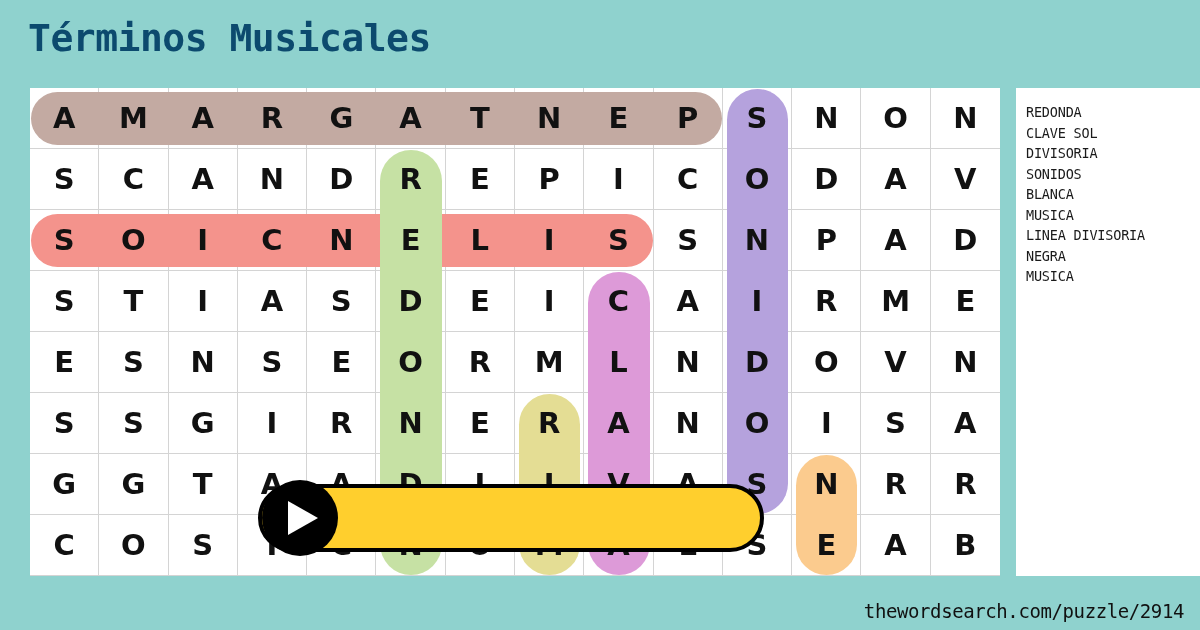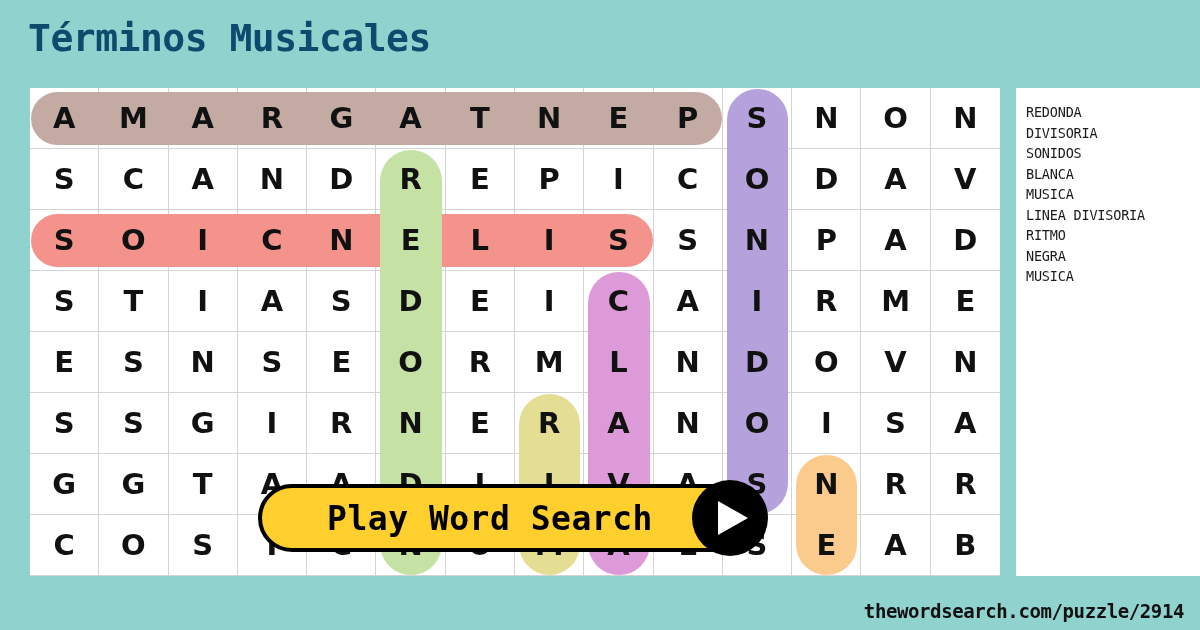--- a/index.html
+++ b/index.html
@@ -120,21 +120,21 @@
     flex: 0 0 auto;
   }
   #play-icon svg { display: block; margin-left: 5px; }
 
   
   #footer-url {
     position: absolute;
     right: 16px; bottom: 8px;
     font-family: "DejaVu Sans Mono", monospace;
     font-size: 19px;
-    font-weight: 700;
+    font-weight: 400;
     color: #111111;
     letter-spacing: -0.4px;
   }
 </style>
 </head>
 <body>
 
 <div id="page-title">Términos Musicales</div>
 
 <div id="grid-panel">
@@ -482,32 +482,31 @@
         <span class="glyph">A</span>
       </div>
       <div class="cell">
         <span class="glyph">B</span>
       </div>
     </div>
 </div>
 
 <div id="wordlist-panel">
     <div class="word-item">REDONDA</div>
+    <div class="word-item">CLAVE SOL</div>
     <div class="word-item">DIVISORIA</div>
     <div class="word-item">SONIDOS</div>
     <div class="word-item">BLANCA</div>
     <div class="word-item">MUSICA</div>
     <div class="word-item">LINEA DIVISORIA</div>
-    <div class="word-item">RITMO</div>
     <div class="word-item">NEGRA</div>
     <div class="word-item">MUSICA</div>
   </div>
 
 <div id="play-button">
-  <span id="play-label">Play Word Search</span>
   <span id="play-icon">
     <svg width="34" height="38" viewBox="0 0 34 38" aria-hidden="true">
       <polygon points="2,2 32,19 2,36" fill="#ffffff"></polygon>
     </svg>
   </span>
 </div>
 
 <div id="footer-url">thewordsearch.com/puzzle/2914</div>
 
 </body></html>

